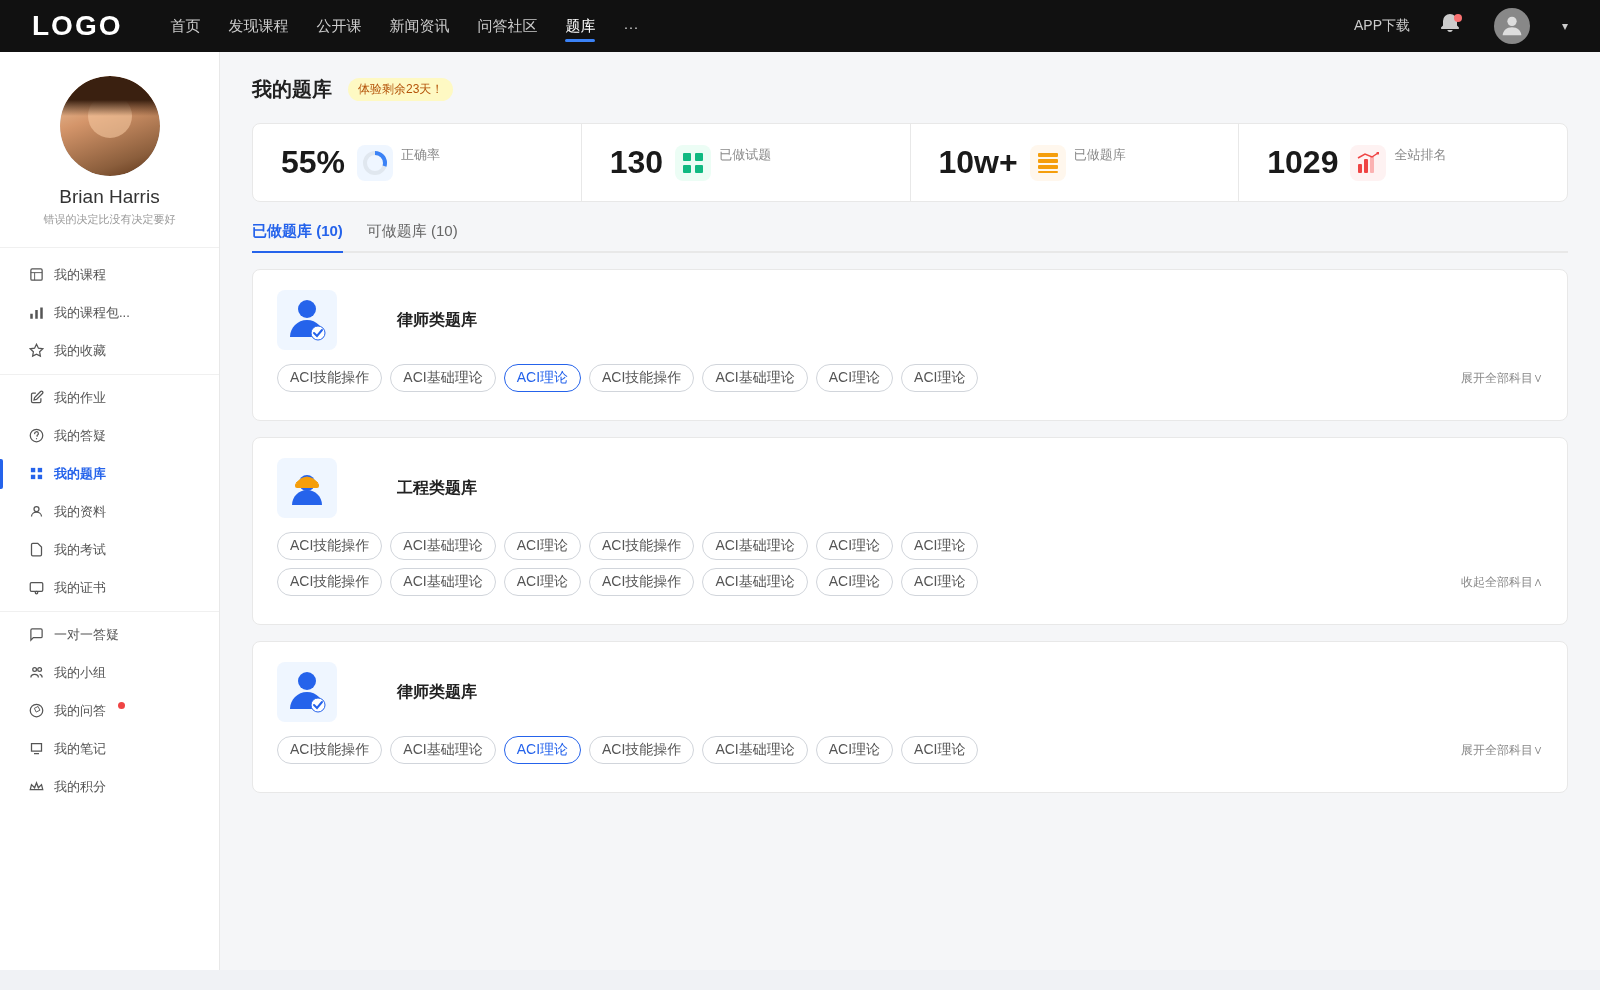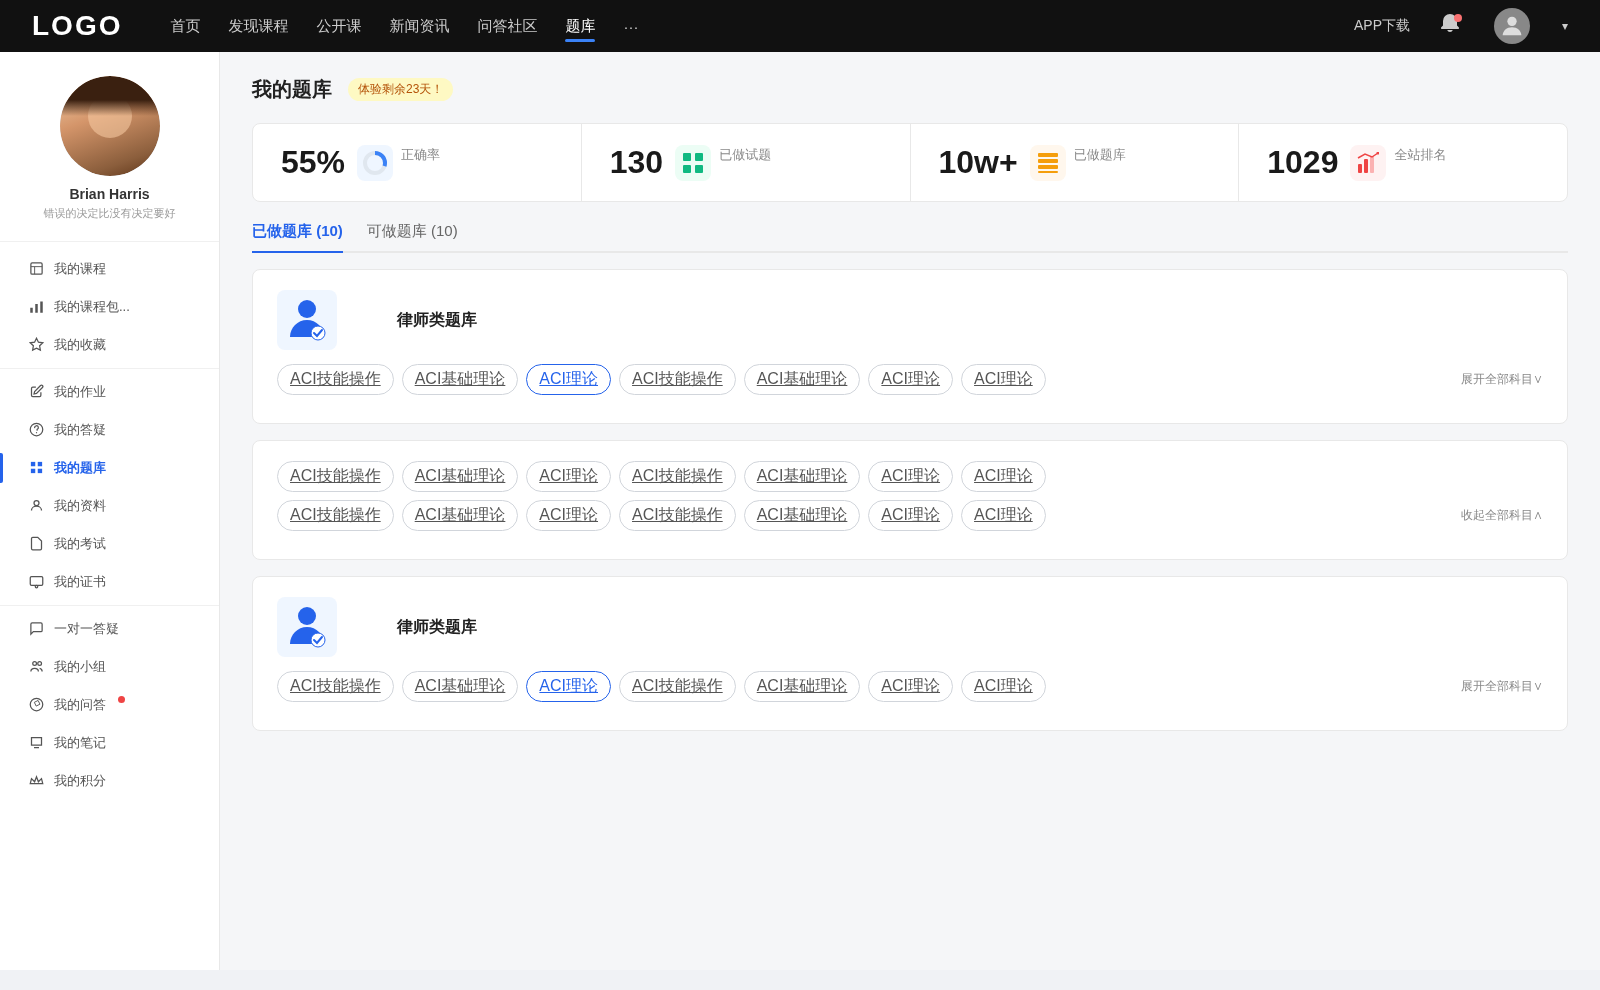--- a/index.html
+++ b/index.html
@@ -101,22 +101,22 @@
     .profile-avatar {
       width: 100px; height: 100px;
       border-radius: 50%;
       background: #d1d5db;
       overflow: hidden;
       margin-bottom: 10px;
       display: flex; align-items: center; justify-content: center;
       position: relative;
     }
     .profile-name {
-      font-size: 14px;
-      font-weight: 700;
+      font-size: 19px;
+      font-weight: 400;
       color: #333;
       margin-bottom: 4px;
     }
     .profile-motto {
       font-size: 11px;
       color: #999;
     }
     .sidebar-menu {
       list-style: none;
       padding: 0;
@@ -269,25 +269,24 @@
       border-radius: 8px;
       background: #eff6ff;
       display: flex; align-items: center; justify-content: center;
       flex-shrink: 0;
     }
     .qbank-title { font-size: 16px; font-weight: 700; color: #222; margin-left: 44px; }
     .tag {
       padding: 4px 12px;
       border-radius: 16px;
       border: 1px solid #d1d5db;
-      font-size: 16px;
+      font-size: 14px;
       color: #555;
       cursor: pointer;
       white-space: nowrap;
-      text-decoration: underline;
     }
     .tag.active {
       border-color: #2563eb;
       color: #2563eb;
     }
     .expand-link {
       margin-left: auto;
       font-size: 12px;
       color: #888;
       cursor: pointer;
@@ -595,20 +594,35 @@
         <span class="tag active">ACI理论</span>
         <span class="tag">ACI技能操作</span>
         <span class="tag">ACI基础理论</span>
         <span class="tag">ACI理论</span>
         <span class="tag">ACI理论</span>
         <span class="expand-link">展开全部科目∨</span>
       </div>
     </div>
 
     <div class="qbank-card">
+      <div class="qbank-header">
+        <div class="qbank-icon">
+
+          <svg width="50" height="50" viewBox="0 0 50 50">
+            <circle cx="25" cy="20" r="8" fill="#2563eb"></circle>
+            <path d="M10 42c0-8.3 6.7-15 15-15s15 6.7 15 15" fill="#2563eb"></path>
+
+            <path d="M14 20 Q25 8 36 20" fill="#f59e0b" stroke="#f59e0b"></path>
+            <rect x="13" y="20" width="24" height="5" rx="2" fill="#f59e0b"></rect>
+          </svg>
+        </div>
+        <div>
+          <div class="qbank-title">工程类题库</div>
+        </div>
+      </div>
 
       <div class="qbank-tags-row">
         <span class="tag">ACI技能操作</span>
         <span class="tag">ACI基础理论</span>
         <span class="tag">ACI理论</span>
         <span class="tag">ACI技能操作</span>
         <span class="tag">ACI基础理论</span>
         <span class="tag">ACI理论</span>
         <span class="tag">ACI理论</span>
       </div>

